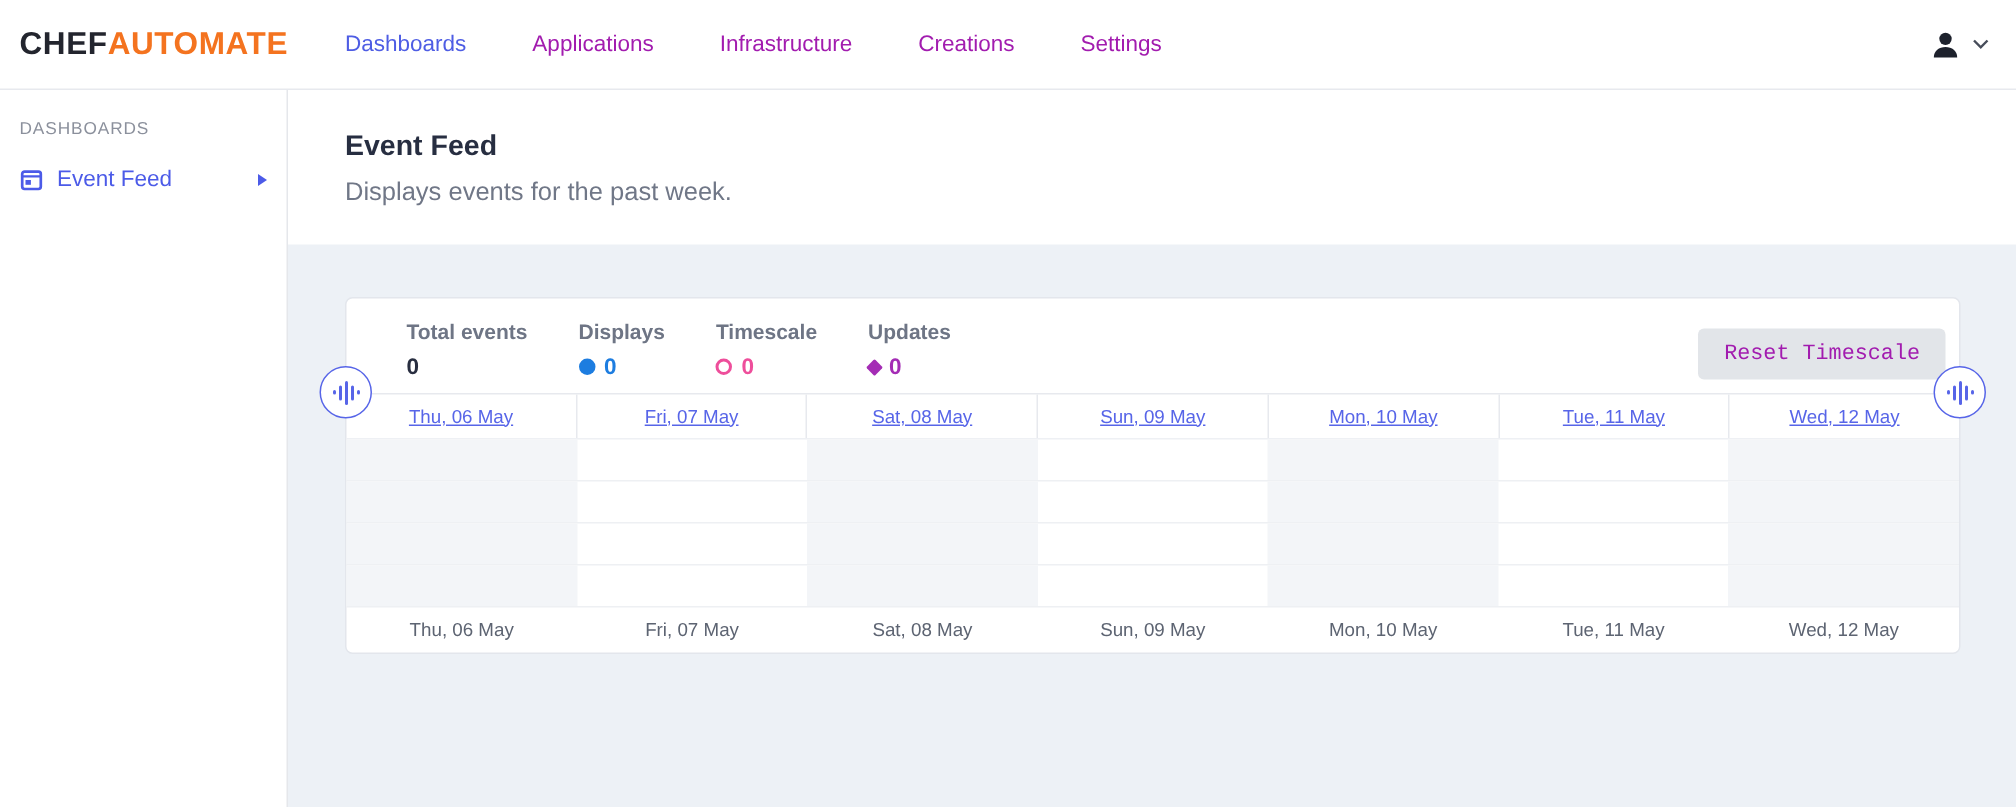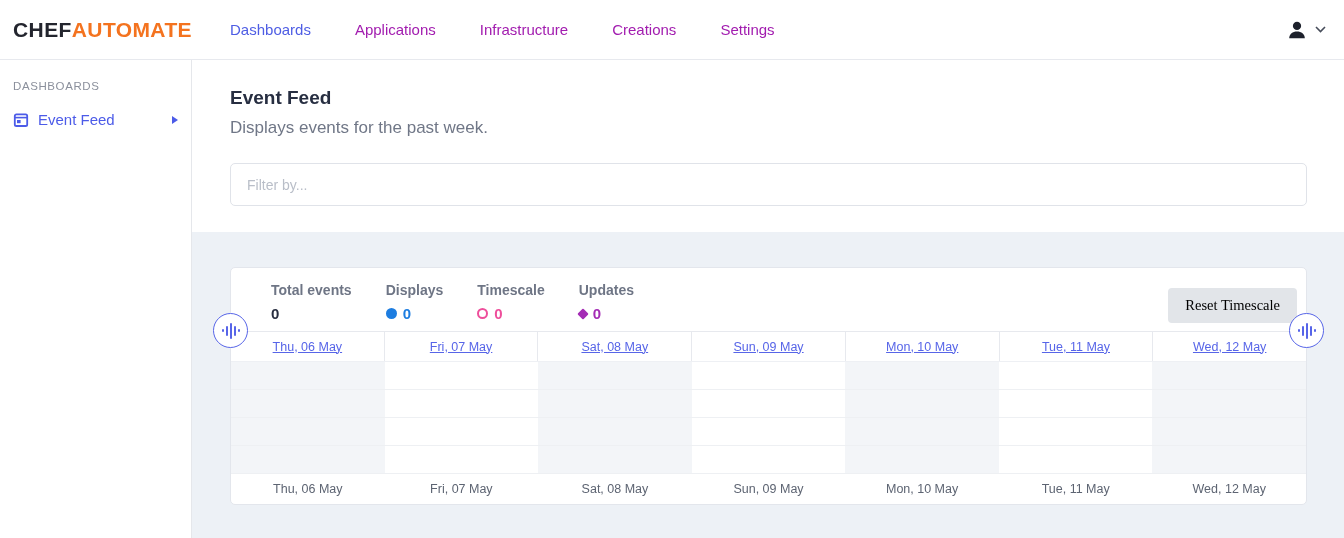--- a/index.html
+++ b/index.html
@@ -37,21 +37,21 @@
   .card { background:#fff; border:1px solid #e3e6ec; border-radius:5px; position:relative; }
   .card-header { display:flex; align-items:flex-start; padding:14px 9px 10px 12px; height:63px; }
   .stats-row { display:flex; gap:34px;margin-left:28px; }
   .stat-label { font-size:14px; font-weight:600; color:#6e7585; }
   .stat-value-row { display:flex; align-items:center; gap:6px; margin-top:7px; }
   .stat-value { font-size:15px; font-weight:700; }
   .marker { display:inline-block; }
   .marker.circle-filled { width:11px; height:11px; border-radius:50%; }
   .marker.circle-outline { width:11px; height:11px; border-radius:50%; border:2px solid; background:transparent !important; }
   .marker.diamond { width:8px; height:8px; transform:rotate(45deg); border-radius:1px; }
-  .reset-btn { margin-left:auto; margin-top:6px; background:#e2e5e9; color:#000000; font-size:14.5px; font-family:Liberation Serif, serif; padding:9px 17px; border:none; border-radius:4px; cursor:pointer; }
+  .reset-btn { margin-left:auto; margin-top:6px; background:#e2e5e9; color:#a21caf; font-size:14.5px; font-family:Liberation Mono, monospace; padding:9px 17px; border:none; border-radius:4px; cursor:pointer; }
 
   
   .timeline { position:relative; }
   .timeline-day-header { display:flex; height:31px; border-top:1px solid #e7e9ee; border-bottom:1px solid #eef0f4; }
   .day-cell { flex:1; display:flex; align-items:center; justify-content:center; }
   .day-cell + .day-cell { border-left:1px solid #e7e9ee; }
   .day-link { color:#5765e8; font-size:12.5px; text-decoration:underline; cursor:pointer; }
   .grid-row { display:flex; height:28px; border-bottom:1px solid #eef0f3; }
   .grid-cell { flex:1; }
   .grid-cell.alt { background:#f3f5f8; }
@@ -105,21 +105,20 @@
         </svg>
         <span>Event Feed</span>
         <span class="arrow"></span>
       </div>
     </div>
 
     <div class="main">
       <div class="main-top">
         <div class="page-title">Event Feed</div>
         <div class="page-subtitle">Displays events for the past week.</div>
-        <input class="filter-input" type="text" placeholder="Filter by..." style="">
       </div>
 
       <div class="main-content">
         <div class="card">
           <div class="card-header">
             <div class="stats-row">
                 <div class="stat">
                   <div class="stat-label">Total events</div>
                   <div class="stat-value-row">
                     <span class="stat-value" style="color: rgb(40, 46, 64);">0</span>

